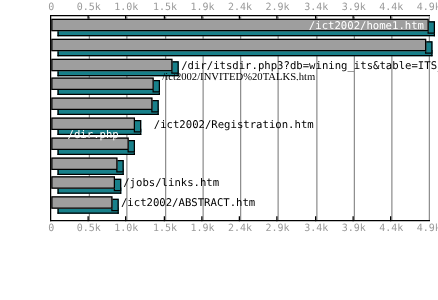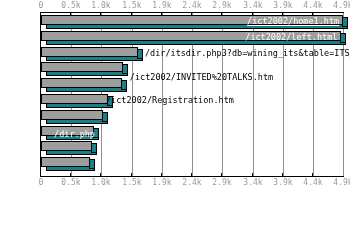--- a/index.html
+++ b/index.html
@@ -156,71 +156,72 @@
     <div class="tickmark bottom" style="left:282px;"></div>
     <div class="tickmark bottom" style="left:312px;"></div>
   </div>
 
   <div class="bars" id="bars">
       <div class="barwrap" style="left: 41px; top: 15px; width: 309.204px; height: 17px;">
         <div class="bar-bottom" style="left: 5px; top: 9px; width: 302.204px;"></div>
         <div class="bar-side" style="left: 301.204px; top: 2px;"></div>
         <div class="bar" style="width: 302.204px;"></div>
       </div>
-      <div class="barlabel" style="top: 16px; left: 339.204px; transform: translateX(-100%); color: rgb(255, 255, 255); text-decoration: underline;">/ict2002/home1.htm</div>
+      <div class="barlabel" style="top: 16px; left: 339.204px; transform: translateX(-100%); color: rgb(255, 255, 255);">/ict2002/home1.htm</div>
       <div class="barwrap" style="left: 41px; top: 30.8px; width: 307.398px; height: 17px;">
         <div class="bar-bottom" style="left: 5px; top: 9px; width: 300.398px;"></div>
         <div class="bar-side" style="left: 299.398px; top: 2px;"></div>
         <div class="bar" style="width: 300.398px;"></div>
       </div>
-      <div class="barlabel" style="top: 31.8px; left: 337.398px; transform: translateX(-100%); color: rgb(255, 255, 255);">/ict2002/left.html</div>
       <div class="barwrap" style="left: 41px; top: 46.6px; width: 103.922px; height: 17px;">
         <div class="bar-bottom" style="left: 5px; top: 9px; width: 96.922px;"></div>
         <div class="bar-side" style="left: 95.922px; top: 2px;"></div>
         <div class="bar" style="width: 96.922px;"></div>
       </div>
       <div class="barlabel" style="top: 47.6px; left: 144.922px;">/dir/itsdir.php3?db=wining_its&amp;table=ITS_Pe</div>
       <div class="barwrap" style="left: 41px; top: 62.4px; width: 88.872px; height: 17px;">
         <div class="bar-bottom" style="left: 5px; top: 9px; width: 81.872px;"></div>
         <div class="bar-side" style="left: 80.872px; top: 2px;"></div>
         <div class="bar" style="width: 81.872px;"></div>
       </div>
-      <div class="barlabel" style="top: 72px; left: 129.872px;">/ict2002/INVITED%20TALKS.htm</div>
+      <div class="barlabel" style="top: 56px; left: 129.872px; font-family: Liberation Serif, serif;">/ict2002/INVITED%20TALKS.htm</div>
       <div class="barwrap" style="left: 41px; top: 78.2px; width: 88.27px; height: 17px;">
         <div class="bar-bottom" style="left: 5px; top: 9px; width: 81.27px;"></div>
         <div class="bar-side" style="left: 80.27px; top: 2px;"></div>
         <div class="bar" style="width: 81.27px;"></div>
       </div>
       <div class="barwrap" style="left: 41px; top: 94px; width: 73.822px; height: 17px;">
         <div class="bar-bottom" style="left: 5px; top: 9px; width: 66.822px;"></div>
         <div class="bar-side" style="left: 65.822px; top: 2px;"></div>
         <div class="bar" style="width: 66.822px;"></div>
       </div>
-      <div class="barlabel" style="top: 95px; left: 106px;">/ict2002/Registration.htm</div>
+      <div class="barlabel" style="top: 95px; left: 123px;">/ict2002/Registration.htm</div>
       <div class="barwrap" style="left: 41px; top: 109.8px; width: 69.006px; height: 17px;">
         <div class="bar-bottom" style="left: 5px; top: 9px; width: 62.006px;"></div>
         <div class="bar-side" style="left: 61.006px; top: 2px;"></div>
         <div class="bar" style="width: 62.006px;"></div>
       </div>
-      <div class="barlabel inside" style="top: 129px; left: 95.006px; transform: translateX(-100%);">/dir.php</div>
+      <div class="barlabel inside" style="top: 103px; left: 95.006px; transform: translateX(-100%);">/dir.php</div>
       <div class="barwrap" style="left: 41px; top: 125.6px; width: 59.976px; height: 17px;">
         <div class="bar-bottom" style="left: 5px; top: 9px; width: 52.976px;"></div>
         <div class="bar-side" style="left: 51.976px; top: 2px;"></div>
         <div class="bar" style="width: 52.976px;"></div>
       </div>
       <div class="barwrap" style="left: 41px; top: 141.4px; width: 57.568px; height: 17px;">
         <div class="bar-bottom" style="left: 5px; top: 9px; width: 50.568px;"></div>
         <div class="bar-side" style="left: 49.568px; top: 2px;"></div>
         <div class="bar" style="width: 50.568px;"></div>
       </div>
+      <div class="barlabel" style="top: 142.4px; left: 98.568px;">/jobs/links.htm</div>
       <div class="barwrap" style="left: 41px; top: 157.2px; width: 55.762px; height: 17px;">
         <div class="bar-bottom" style="left: 5px; top: 9px; width: 48.762px;"></div>
         <div class="bar-side" style="left: 47.762px; top: 2px;"></div>
         <div class="bar" style="width: 48.762px;"></div>
       </div>
+      <div class="barlabel" style="top: 158.2px; left: 96.762px;">/ict2002/ABSTRACT.htm</div>
     </div>
 
   <div class="ticklabels bottom">
     <span style="left:41px;">0</span>
     <span style="left:71px;">0.5k</span>
     <span style="left:101px;">1.0k</span>
     <span style="left:132px;">1.5k</span>
     <span style="left:162px;">1.9k</span>
     <span style="left:192px;">2.4k</span>
     <span style="left:222px;">2.9k</span>

